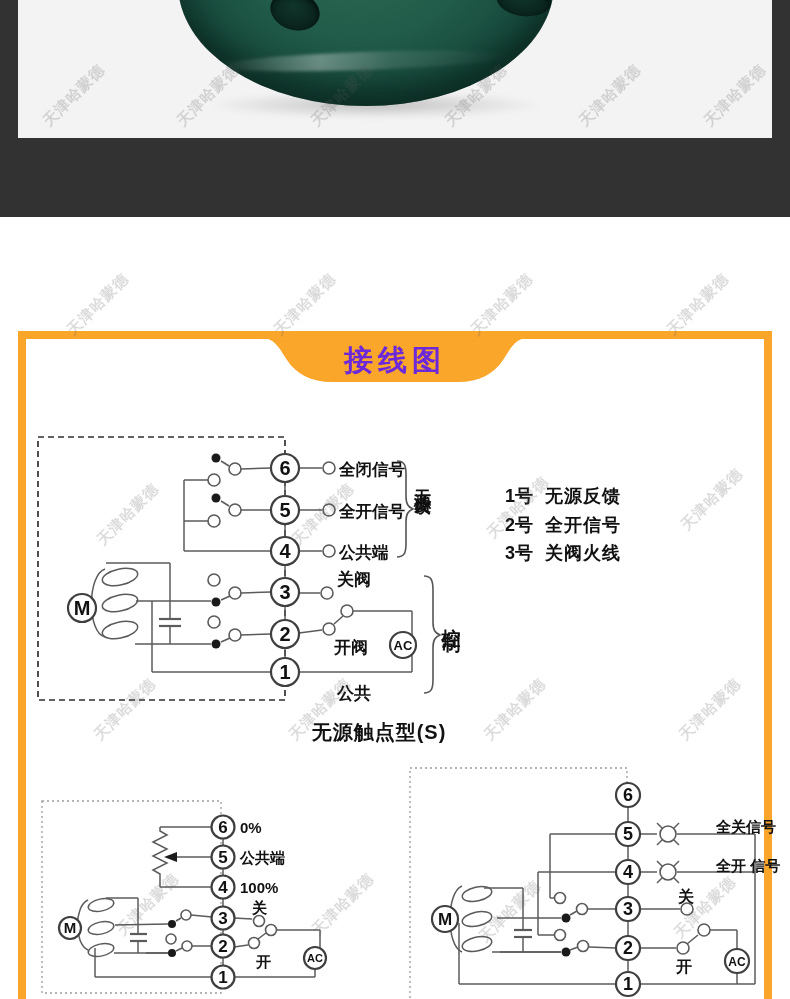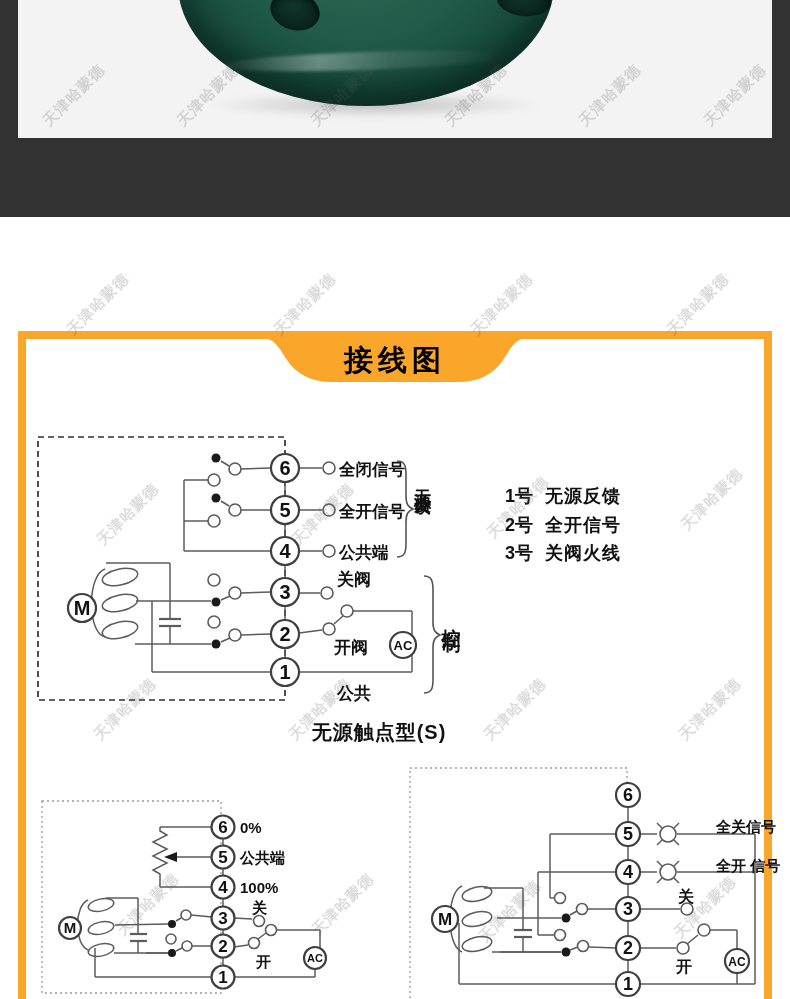--- a/index.html
+++ b/index.html
@@ -25,21 +25,21 @@
         box-shadow:inset 0 3px 6px rgba(0,0,0,.6);}
   .hole1{left:252px;top:-8px;width:50px;height:38px;transform:rotate(16deg);}
   .hole2{left:479px;top:-14px;width:54px;height:30px;transform:rotate(6deg);}
 
   
   .wiring-box{position:absolute;left:18px;top:331px;width:754px;height:700px;box-sizing:border-box;
         border:8px solid #F9A62B;border-bottom:none;background:#fff;}
   .tab{position:absolute;left:50%;margin-left:-138px;top:-2px;width:276px;height:48px;}
   .tab svg{display:block;}
   .tab-title{position:absolute;left:0;top:4px;width:276px;text-align:center;
-        font-size:29px;font-weight:bold;color:#000000;letter-spacing:5px;}
+        font-size:29px;font-weight:bold;color:#6d28d9;letter-spacing:5px;}
 
   
   .legend{position:absolute;left:505px;top:482px;}
   .legend-row{display:flex;align-items:center;height:28.4px;font-size:18px;font-weight:bold;color:#111;}
   .legend-no{width:40px;flex:none;}
   .legend-desc{letter-spacing:1px;}
 
   .caption{position:absolute;left:249px;top:719px;width:260px;text-align:center;
         font-size:20px;font-weight:bold;color:#111;letter-spacing:1px;}
 

